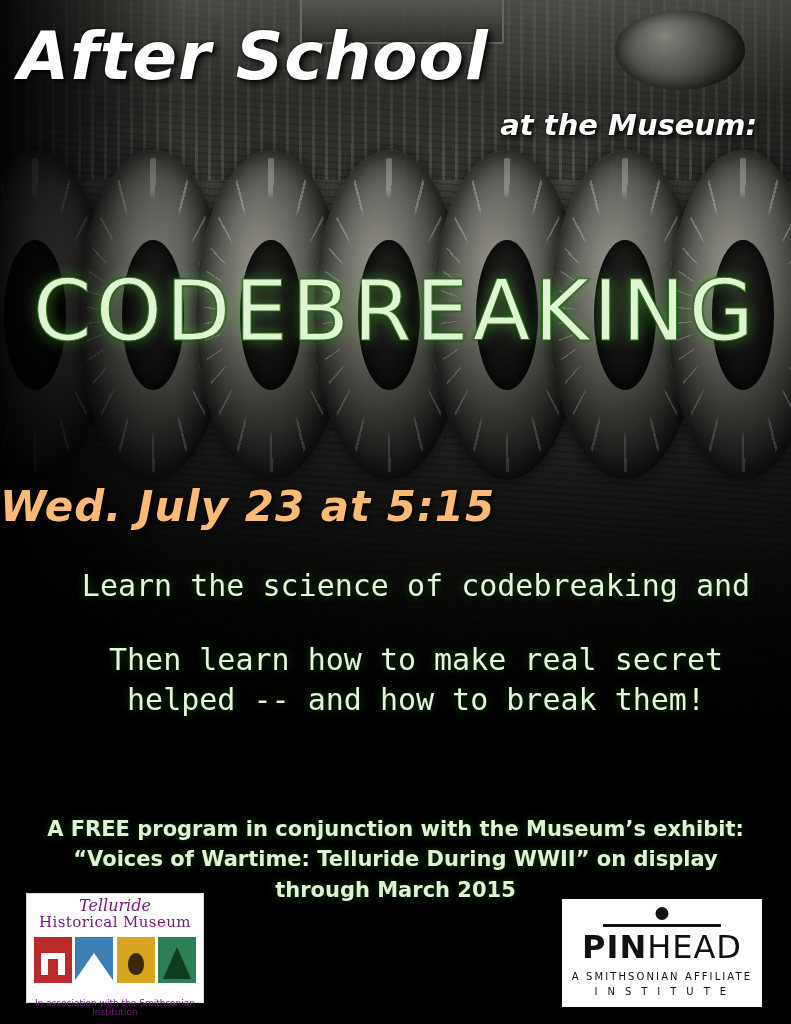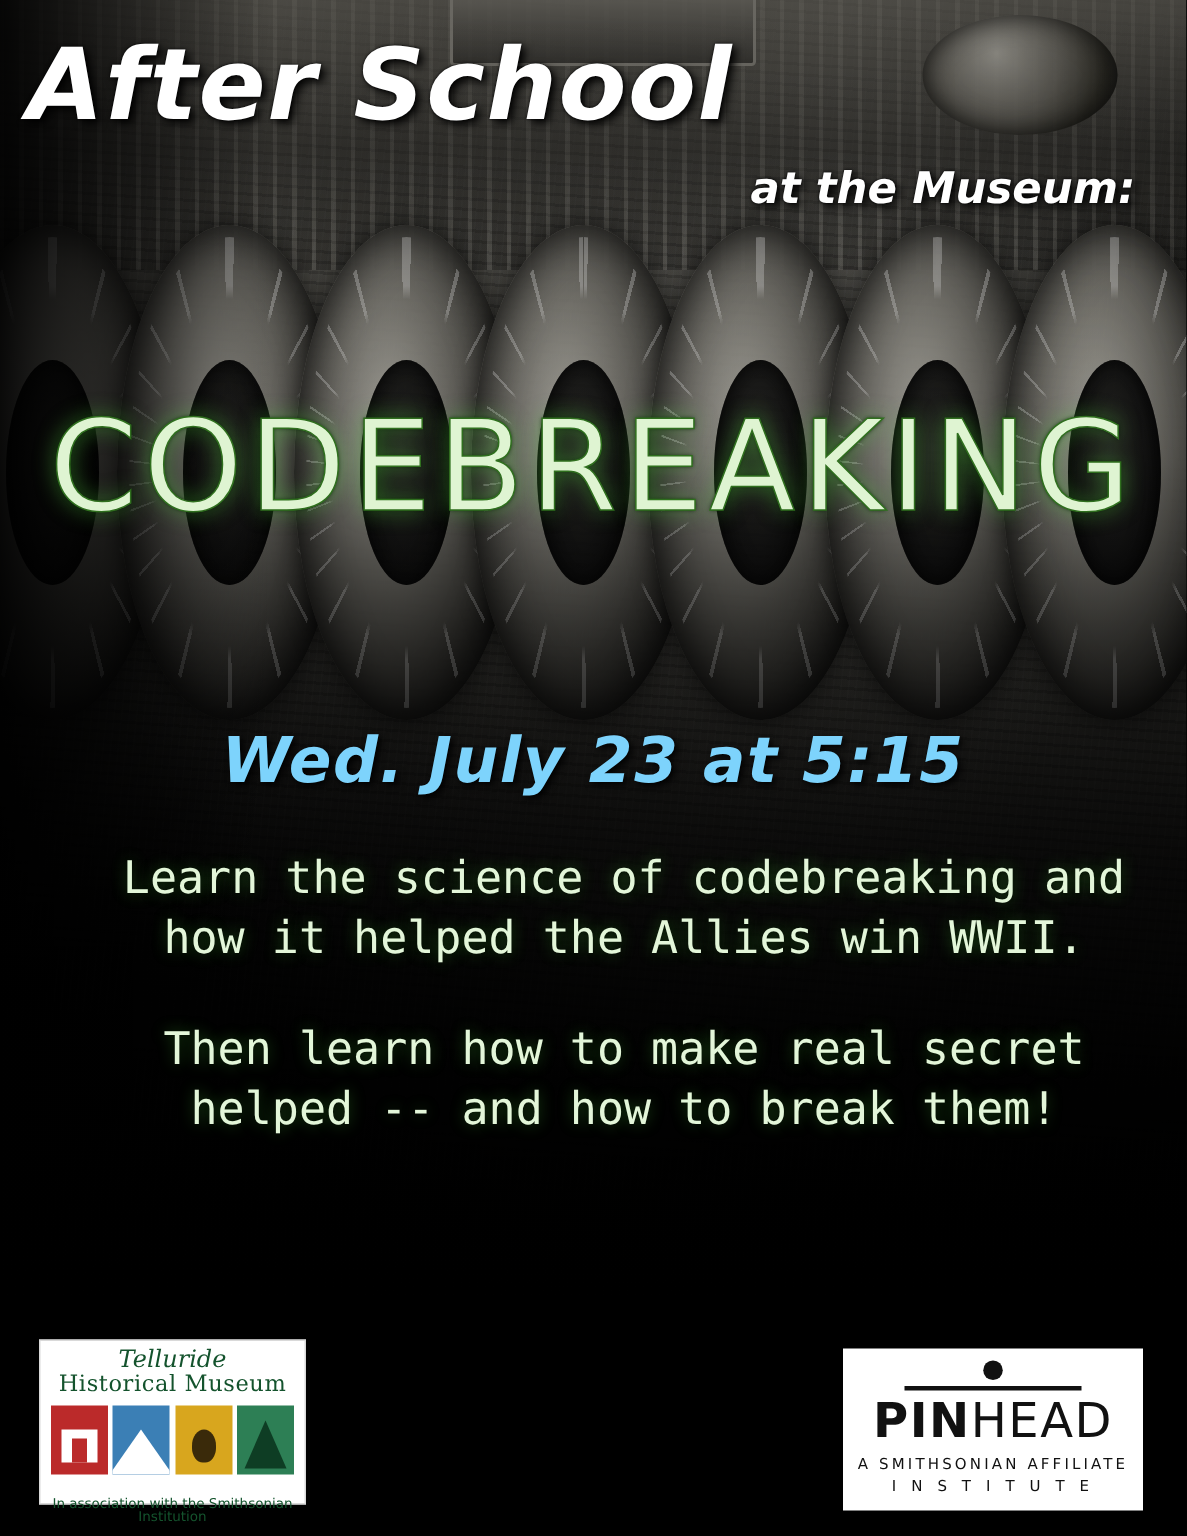--- a/index.html
+++ b/index.html
@@ -144,27 +144,26 @@
     font-size: 84px;
     letter-spacing: 4px;
     color: #dff4d2;
     -webkit-text-stroke: 1px #2f6f1e;
     text-shadow: 0 0 14px rgba(80,200,60,.55), 0 0 3px rgba(0,0,0,.9);
     white-space: nowrap;
   }
   .datetime {
     position: absolute;
     left: 0; right: 0; top: 482px;
-    text-align: center;
     font-family: "DejaVu Sans", sans-serif;
     font-weight: bold;
     font-style: italic;
     font-size: 42px;
     letter-spacing: 1px;
-    color: #7dd3fc;
+    color: #fdba74;
     text-shadow: 2px 2px 5px rgba(0,0,0,.95);
     white-space: nowrap;
   }
   .body-block {
     position: absolute;
     left: 0; right: 0; top: 566px;
     text-align: center;
     font-family: "DejaVu Sans Mono", monospace;
     font-size: 30px;
     line-height: 1.33;
@@ -190,21 +189,21 @@
 
   
   .logo-thm {
     position: absolute;
     left: 26px; top: 893px;
     width: 178px; height: 110px;
     background: #ffffff;
     border: 1px solid #d9d9d9;
     box-sizing: border-box;
     padding: 3px 5px 2px 5px;
-    color: #14532d;
+    color: #701a75;
     text-align: center;
   }
   .logo-thm .t1 {
     font-family: "DejaVu Serif", serif;
     font-style: italic;
     font-size: 16px;
     line-height: 1;
     margin-top: 1px;
   }
   .logo-thm .t2 {
@@ -364,28 +363,32 @@
     <div class="title-line1">After School</div>
     <div class="title-line2">at the Museum:</div>
 
     <div class="headline">CODEBREAKING</div>
 
     <div class="datetime">Wed. July 23 at 5:15</div>
 
     <div class="body-block">
       <div class="para">
         <span class="line">Learn the science of codebreaking and</span>
-        <span class="line">how it helped the Allies win WWII.</span>
       </div>
       <div class="para">
         <span class="line">Then learn how to make real secret</span>
         <span class="line">helped -- and how to break them!</span>
       </div>
     </div>
 
+    <div class="footnote">
+      <span class="line">A FREE program in conjunction with the Museum’s exhibit:</span>
+      <span class="line">“Voices of Wartime: Telluride During WWII” on display</span>
+      <span class="line">through March 2015</span>
+    </div>
 
     <div class="logo-thm">
       <div class="t1">Telluride</div>
       <div class="t2">Historical Museum</div>
       <div class="icons">
         <div class="ic-house"></div>
         <div class="ic-mtn"></div>
         <div class="ic-foot"></div>
         <div class="ic-tree"></div>
       </div>

